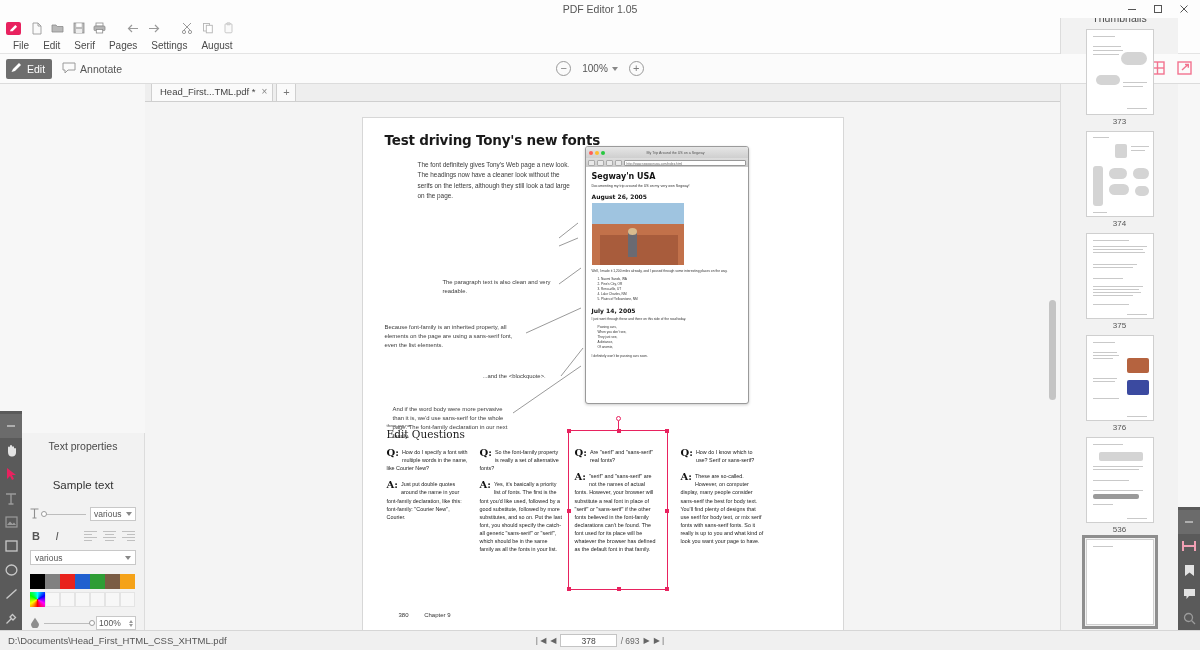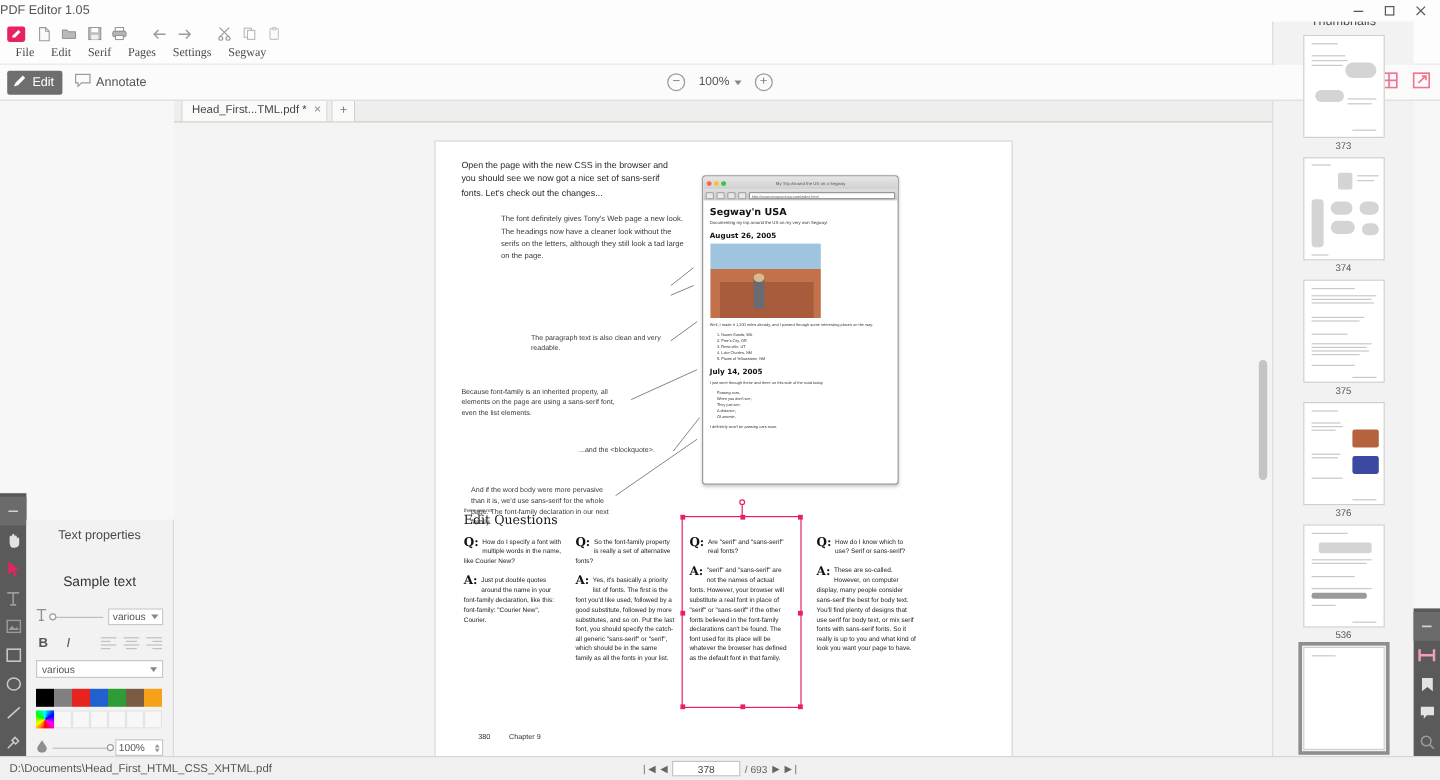--- a/index.html
+++ b/index.html
@@ -12,42 +12,41 @@
     -webkit-font-smoothing: antialiased;
   }
   .app { width:1200px; height:650px; display:flex; flex-direction:column; background:#f7f7f7; }
 
   
   .titlebar {
     height:18px; background:#fdfdfd; position:relative;
     display:flex; align-items:center; flex:0 0 18px;
   }
   .titlebar .title {
-    position:absolute; left:0; right:0; 
+    position:absolute; left:0; right:0; text-align:center;
     font-size:10.5px; color:#555; line-height:18px;
   }
   .wincontrols { position:absolute; right:4px; top:0; height:18px; display:flex; align-items:center; gap:14px; padding-right:6px;}
   .wc { width:12px; height:12px; position:relative; cursor:default; }
   .wc svg { display:block; }
 
   
   .icontoolbar {
     height:20px; background:#fdfdfd; display:flex; align-items:center;
     padding-left:4px; gap:0px; flex:0 0 20px;
   }
   .tb-btn { width:21px; height:18px; display:flex; align-items:center; justify-content:center; }
   .tb-btn.accent { background:#e8225f; border-radius:2px; width:15px; height:13px; margin-left:2px; margin-right:5px;}
   .tb-sep { width:12px; }
 
   
   .menubar {
-    height:16px; background:#fdfdfd; display:flex; align-items:flex-end;
+    height:16px; background:#fdfdfd; display:flex; align-items:center;
     padding-left:6px; gap:0px; flex:0 0 16px;
     border-bottom:1px solid #e4e4e4;
-    font-family:Liberation Serif, serif;
   }
   .menuitem { font-size:10px; color:#4a4a4a; padding:0 7px; line-height:16px; }
 
   
   .modebar {
     height:30px; background:#fbfbfb; display:flex; align-items:center;
     padding-left:6px; flex:0 0 30px; position:relative;
     border-bottom:1px solid #dcdcdc;
   }
   .mode-btn {
@@ -114,21 +113,21 @@
   }
   .opacity-row { display:flex; align-items:center; padding:0 8px; gap:4px; }
   .opacity-val { border:1px solid #c8c8c8; background:#fff; height:14px; font-size:8.5px; color:#555;
                  display:flex; align-items:center; justify-content:space-between; padding:0 2px; width:40px; }
   .spinner { display:flex; flex-direction:column; gap:1px; }
   .spinner i { width:0;height:0;border-left:2.5px solid transparent;border-right:2.5px solid transparent; }
   .spinner i.up { border-bottom:3px solid #999; }
   .spinner i.dn { border-top:3px solid #999; }
 
   
-  .center { flex:1; display:flex; flex-direction:column; min-width:0; background:#84cc16;}
+  .center { flex:1; display:flex; flex-direction:column; min-width:0; background:#a21caf;}
   .tabbar { height:22px; background:#eeeeee; display:flex; align-items:flex-end; padding-left:6px; flex:0 0 22px; border-bottom:1px solid #cfcfcf;}
   .tab {
     height:20px; background:#fafafa; border:1px solid #cfcfcf; border-bottom:none;
     border-radius:3px 3px 0 0; display:flex; align-items:center; gap:6px; padding:0 5px 0 8px;
     font-size:9.5px; color:#444; max-width:130px;
   }
   .tab .close { color:#888; font-size:10px; }
   .tab-add {
     width:20px; height:20px; background:#fafafa; border:1px solid #cfcfcf; border-bottom:none;
     border-radius:3px 3px 0 0; display:flex; align-items:center; justify-content:center;
@@ -300,21 +299,21 @@
         </svg>
     </div>
   </div>
 
   <div class="menubar">
     <div class="menuitem">File</div>
     <div class="menuitem">Edit</div>
     <div class="menuitem">Serif</div>
     <div class="menuitem">Pages</div>
     <div class="menuitem">Settings</div>
-    <div class="menuitem">Segway</div>
+    <div class="menuitem">August</div>
   </div>
 
   <div class="modebar">
     <div class="mode-btn active">
       <span>
         <svg width="13" height="13" viewBox="0 0 13 13">
             <path d="M1.5 11 L3 8 L9 2 L11 4 L5 10 Z" fill="#fff"></path>
           </svg>
       </span>
       <span>Edit</span>
@@ -507,21 +506,21 @@
         <div class="tab">
           <span>Head_First...TML.pdf *</span>
           <span class="close">×</span>
         </div>
         <div class="tab-add">+</div>
       </div>
 
       <div class="canvas">
 
         <div class="pdfpage">
-          <div class="doc-p">Open the page with the new CSS in the browser and you should see we now got a nice set of sans-serif fonts. Let's check out the changes...</div>
+          <div class="doc-h1">Test driving Tony's new fonts</div>
           <div class="doc-indent">The font definitely gives Tony's Web page a new look.  The headings now have a cleaner look without the serifs on the letters, although they still look a tad large on the page.</div>
 
           <div class="callout" style="left:80px; top:160px; width:115px">The paragraph text is also clean and very readable.</div>
           <div class="callout" style="left:22px; top:205px; width:140px">Because font-family is an inherited property, all elements on the page are using a sans-serif font, even the list elements.</div>
           <div class="callout" style="left:120px; top:254px; width:78px">...and the &lt;blockquote&gt;.</div>
           <div class="callout" style="left:30px; top:287px; width:120px">And if the word body were more pervasive than it is, we'd use sans-serif for the whole page. The font-family declaration in our next family.</div>
 
           <svg style="position:absolute;left:0;top:0;width:100%;height:100%;pointer-events:none">
             <path d="M196 120 L215 105" stroke="#555" stroke-width=".6" fill="none"></path>
             <path d="M196 128 L215 120" stroke="#555" stroke-width=".6" fill="none"></path>

